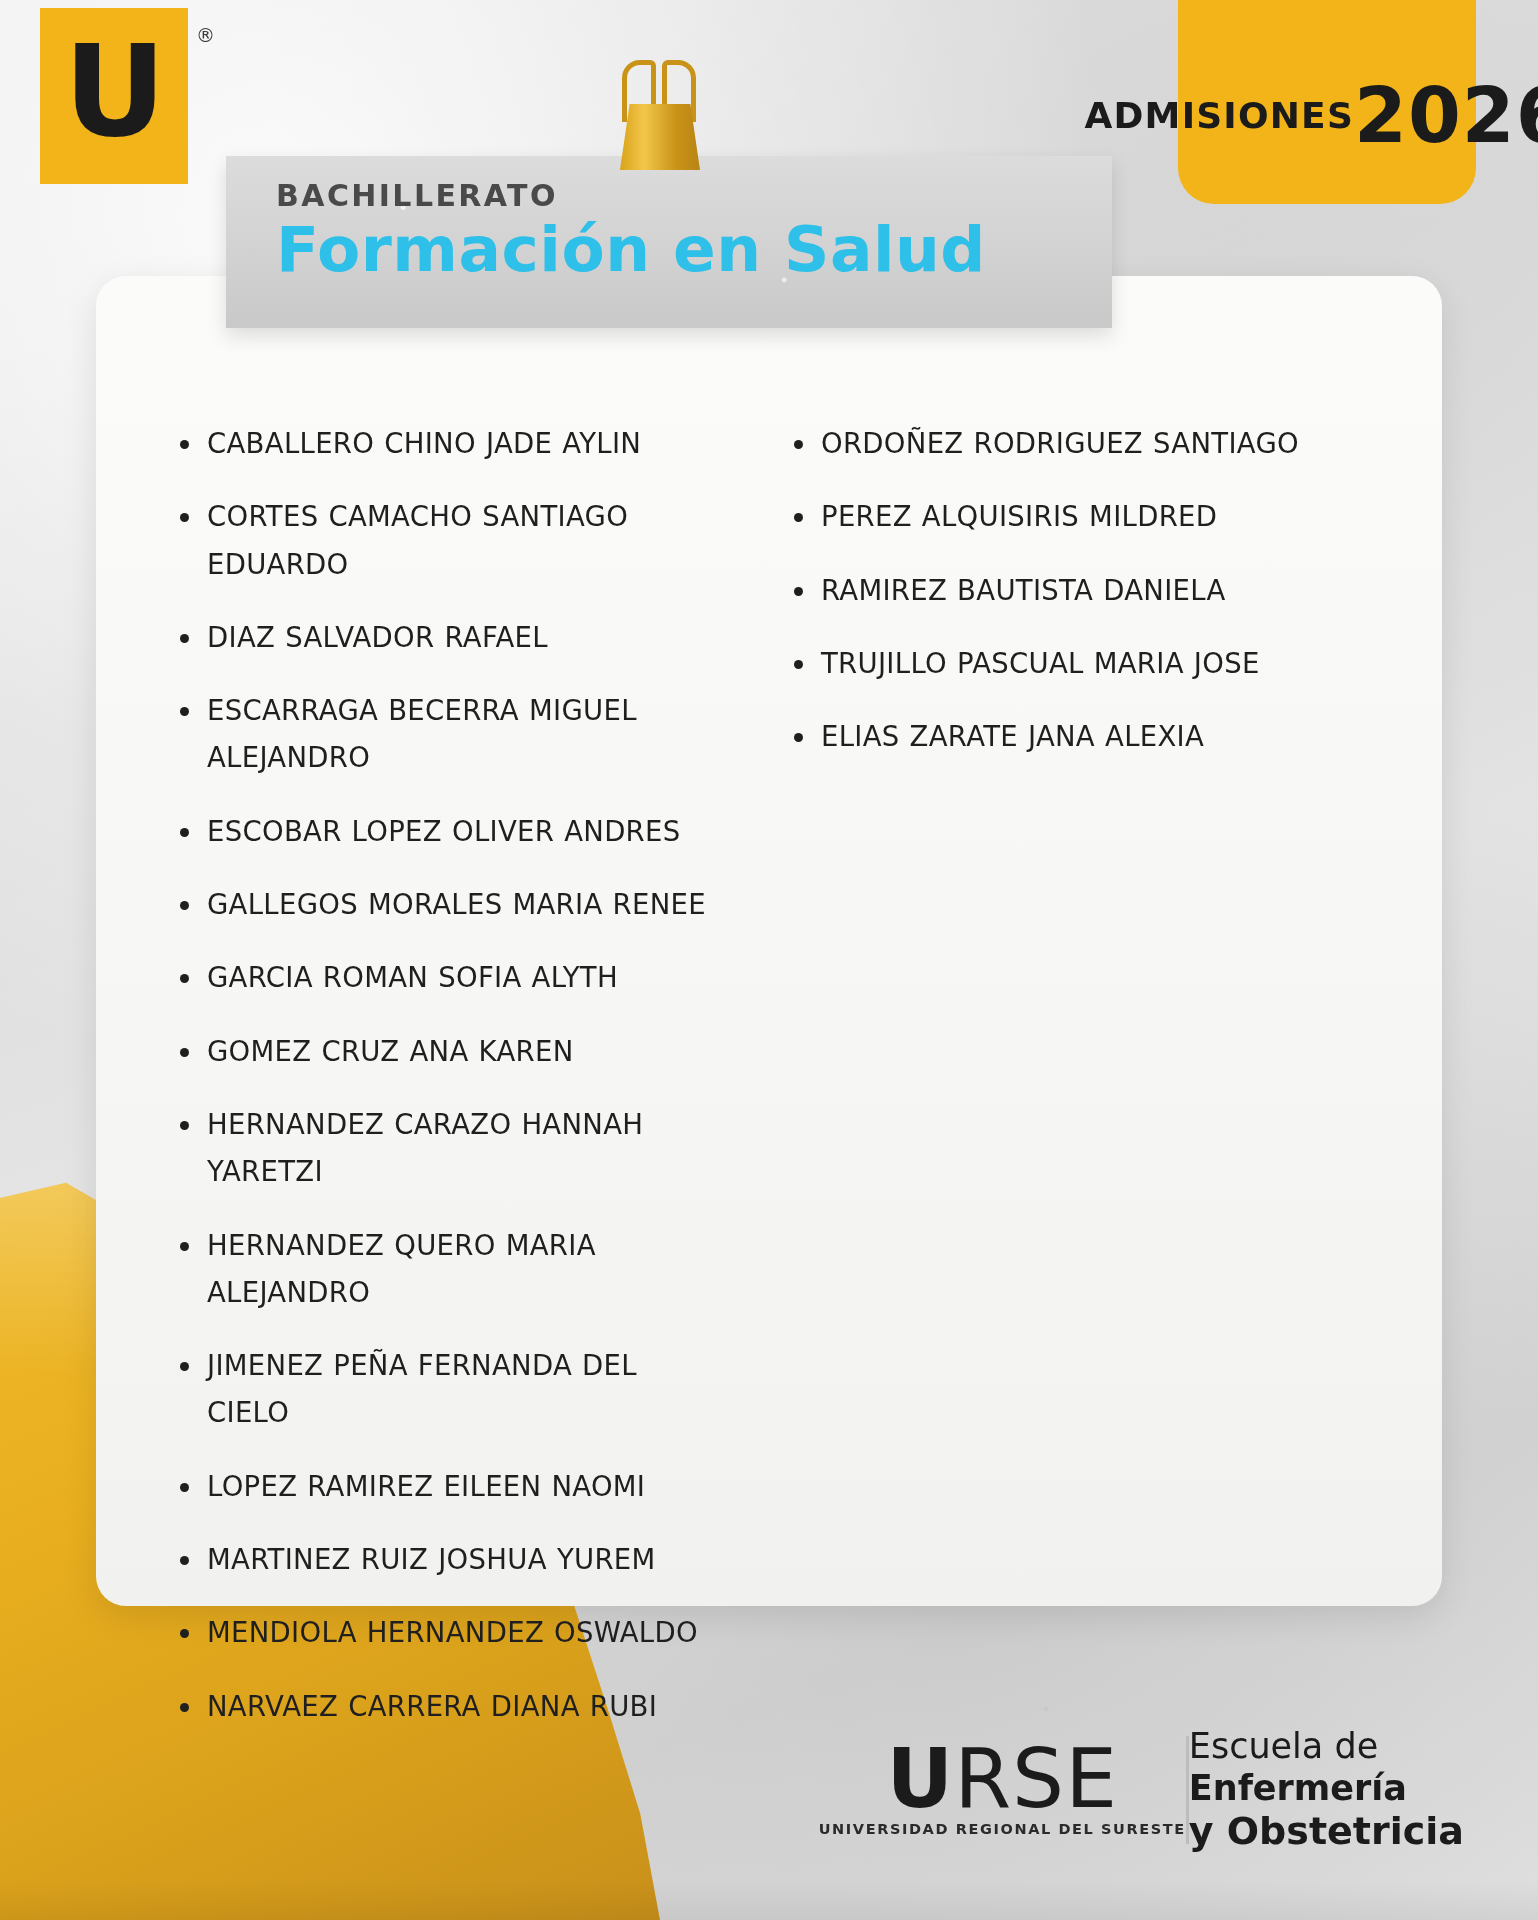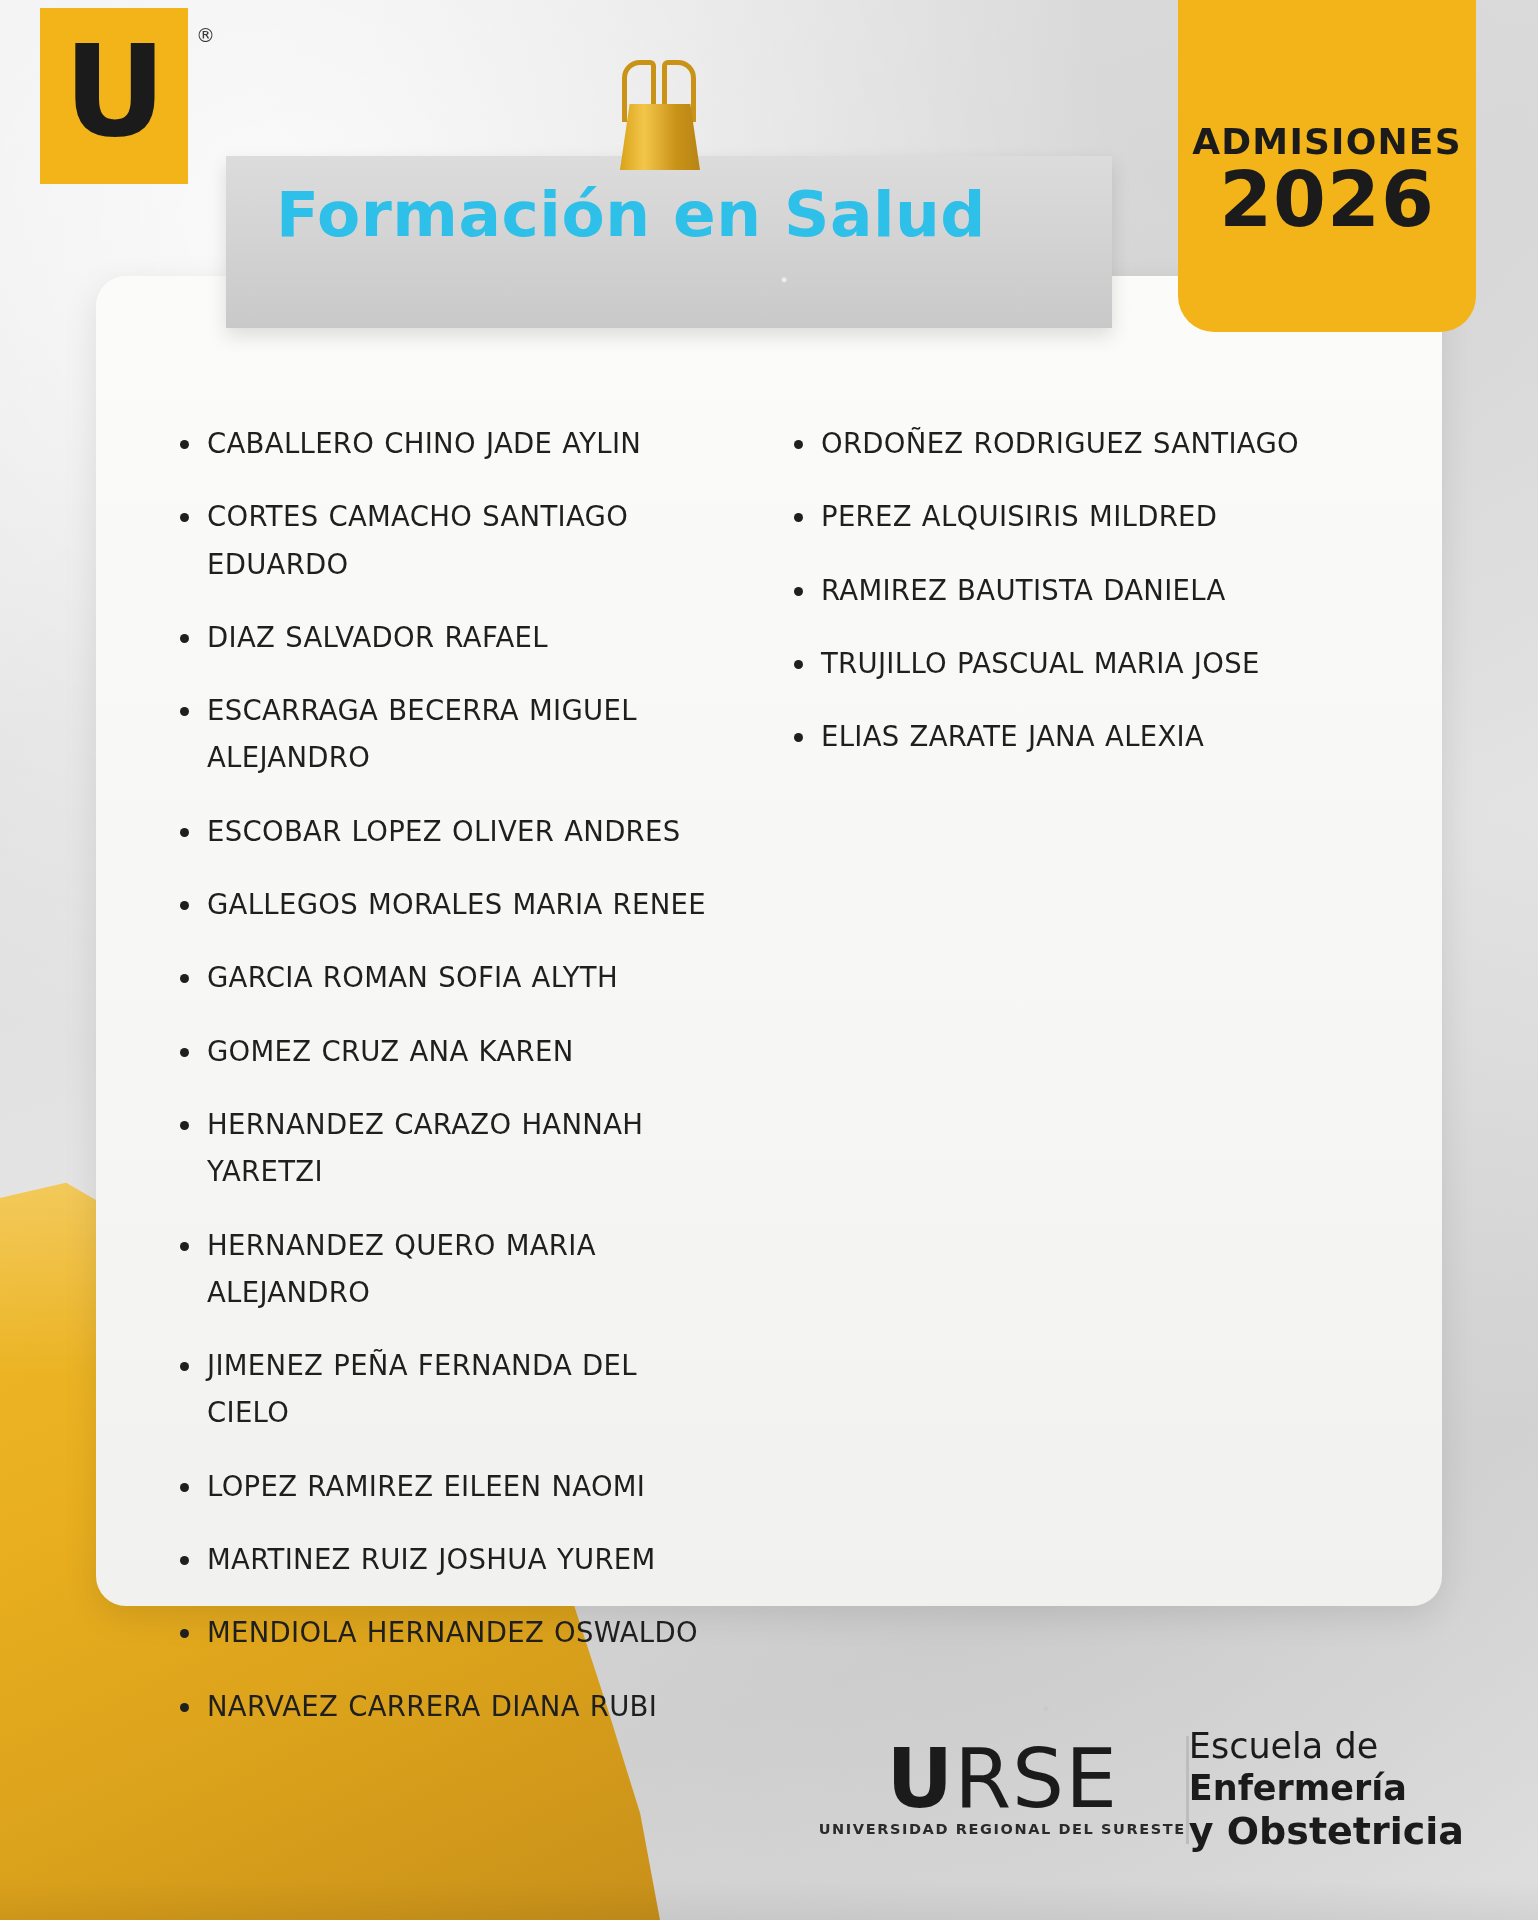--- a/index.html
+++ b/index.html
@@ -108,26 +108,26 @@
     color: #3a3a3a;
     font-family: "DejaVu Sans", sans-serif;
   }
 
   
   .admisiones {
     position: absolute;
     right: 62px;
     top: 0;
     width: 298px;
-    height: 332px;
+    height: 204px;
     background: #F2B418;
     border-bottom-left-radius: 36px;
     border-bottom-right-radius: 36px;
     display: flex;
-    flex-direction: column;
+    flex-direction: row;
     align-items: center;
     justify-content: center;
     padding-top: 26px;
   }
   .admisiones .label {
     font-family: "DejaVu Sans", sans-serif;
     font-weight: bold;
     font-size: 36px;
     letter-spacing: 1.2px;
     color: #1b1b1b;
@@ -303,20 +303,21 @@
     <span class="glyph">U</span>
   </div>
   <div class="u-reg">®</div>
 
   <div class="admisiones">
     <div class="label">ADMISIONES</div>
     <div class="year">2026</div>
   </div>
 
   <div class="plaque">
+    <div class="kicker">BACHILLERATO</div>
     <div class="title">Formación en Salud</div>
   </div>
 
   <div class="clip">
     <div class="arm-l"></div>
     <div class="arm-r"></div>
     <div class="body"></div>
   </div>
 
   <div class="lists">

